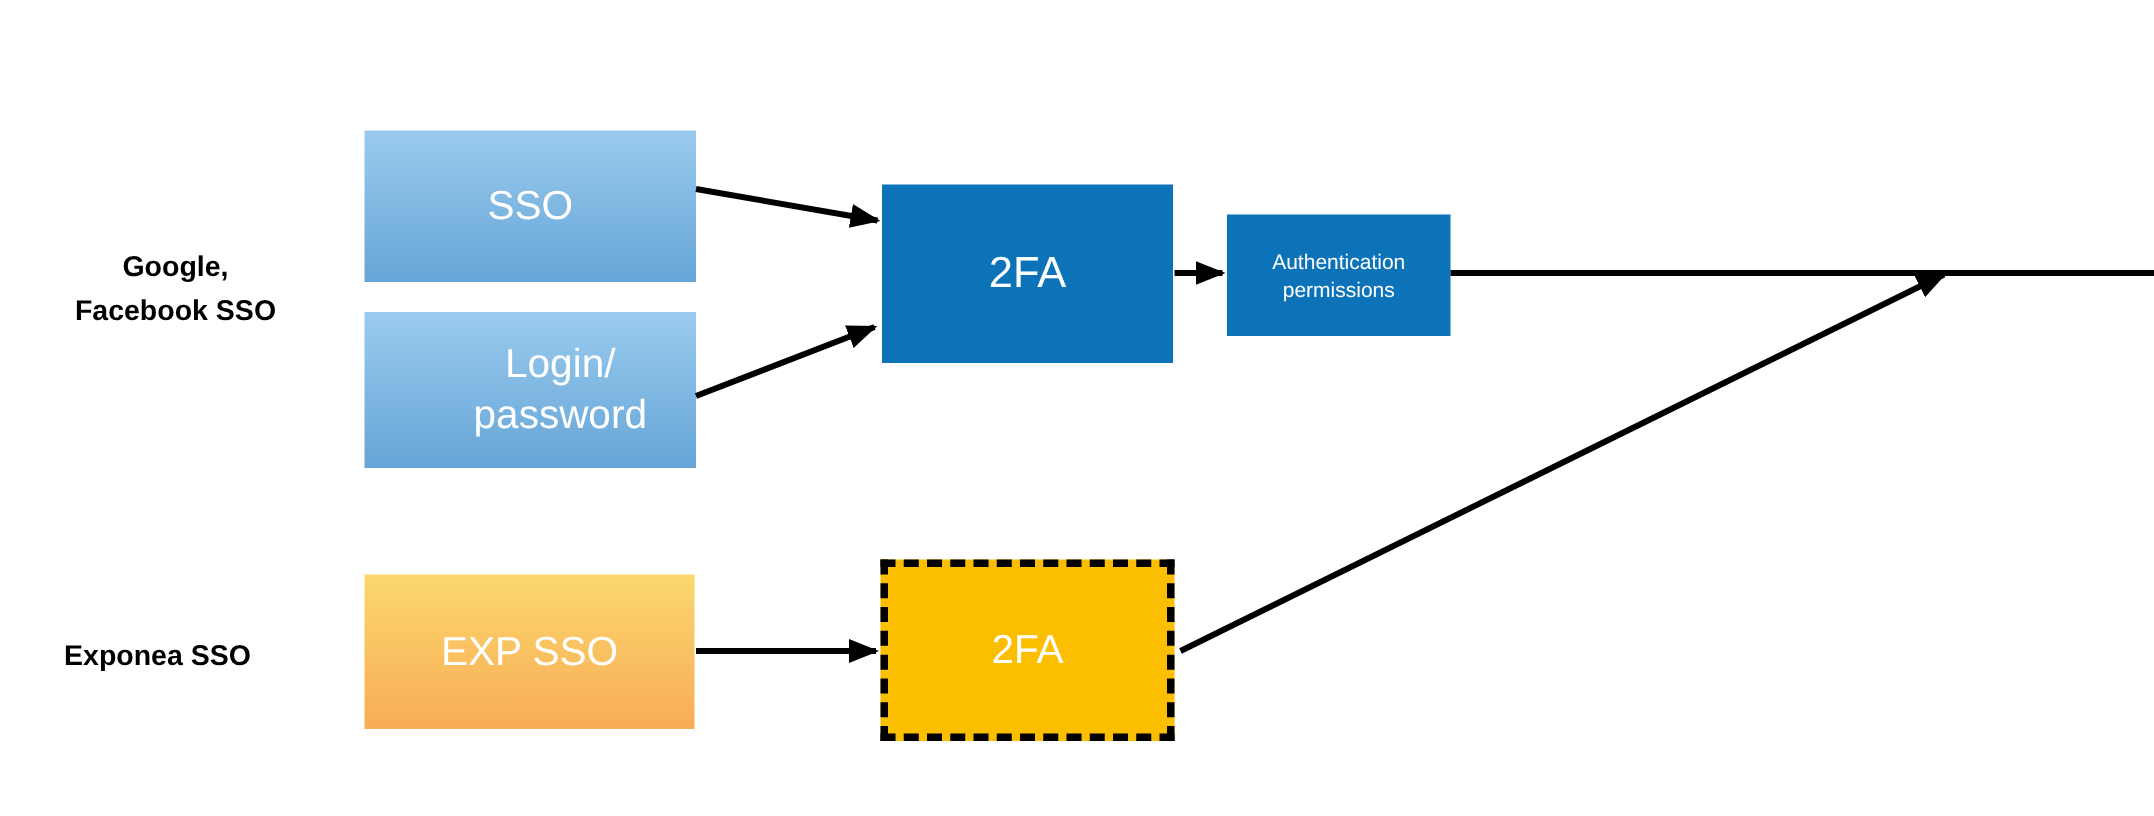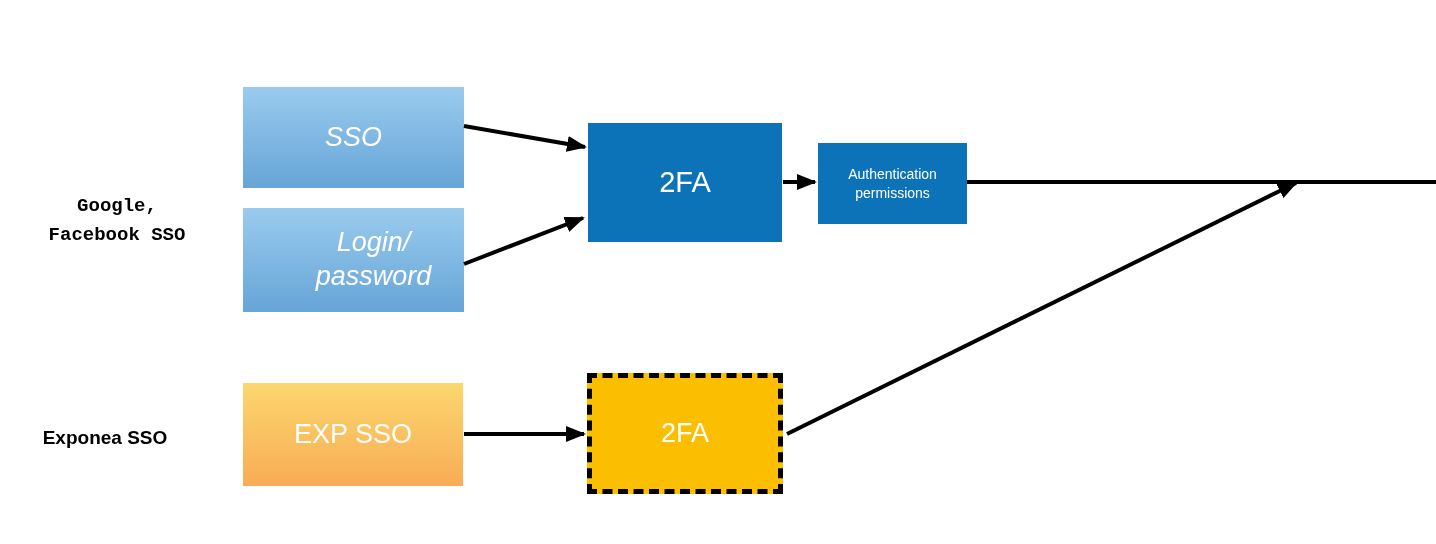--- a/index.html
+++ b/index.html
@@ -30,21 +30,20 @@
     display:flex;
     align-items:center;
     justify-content:center;
     text-align:center;
     color:var(--box-text);
     white-space:pre-line;
     box-sizing:border-box;
   }
   .node-blue-grad{
     background:linear-gradient(180deg,var(--blue-box-top),var(--blue-box-bottom));
-    font-style:italic;
   }
   .node-yellow-grad{
     background:linear-gradient(180deg,var(--yellow-box-top),var(--yellow-box-bottom));
   }
   .node-blue-solid{
     background:var(--blue-solid);
   }
   .node-yellow-dashed{
     background:var(--yellow-solid);
     border:5px dashed #000000;
@@ -58,21 +57,21 @@
   .side-label{
     position:absolute;
     color:var(--label-text);
     font-weight:bold;
     font-size:19px;
     line-height:1.55;
     text-align:center;
     white-space:pre-line;
     width:210px;
   }
-  .label-google  {left:12px;top:192px;font-family:Liberation Mono, monospace;}
+  .label-google  {left:12px;top:164px;}
   .label-exponea {left:0;top:423px;}
   .arrows{
     position:absolute;
     left:0;top:0;
     width:1436px;height:544px;
     pointer-events:none;
   }
   .arrows line{
     stroke:var(--arrow);
     stroke-width:4;

